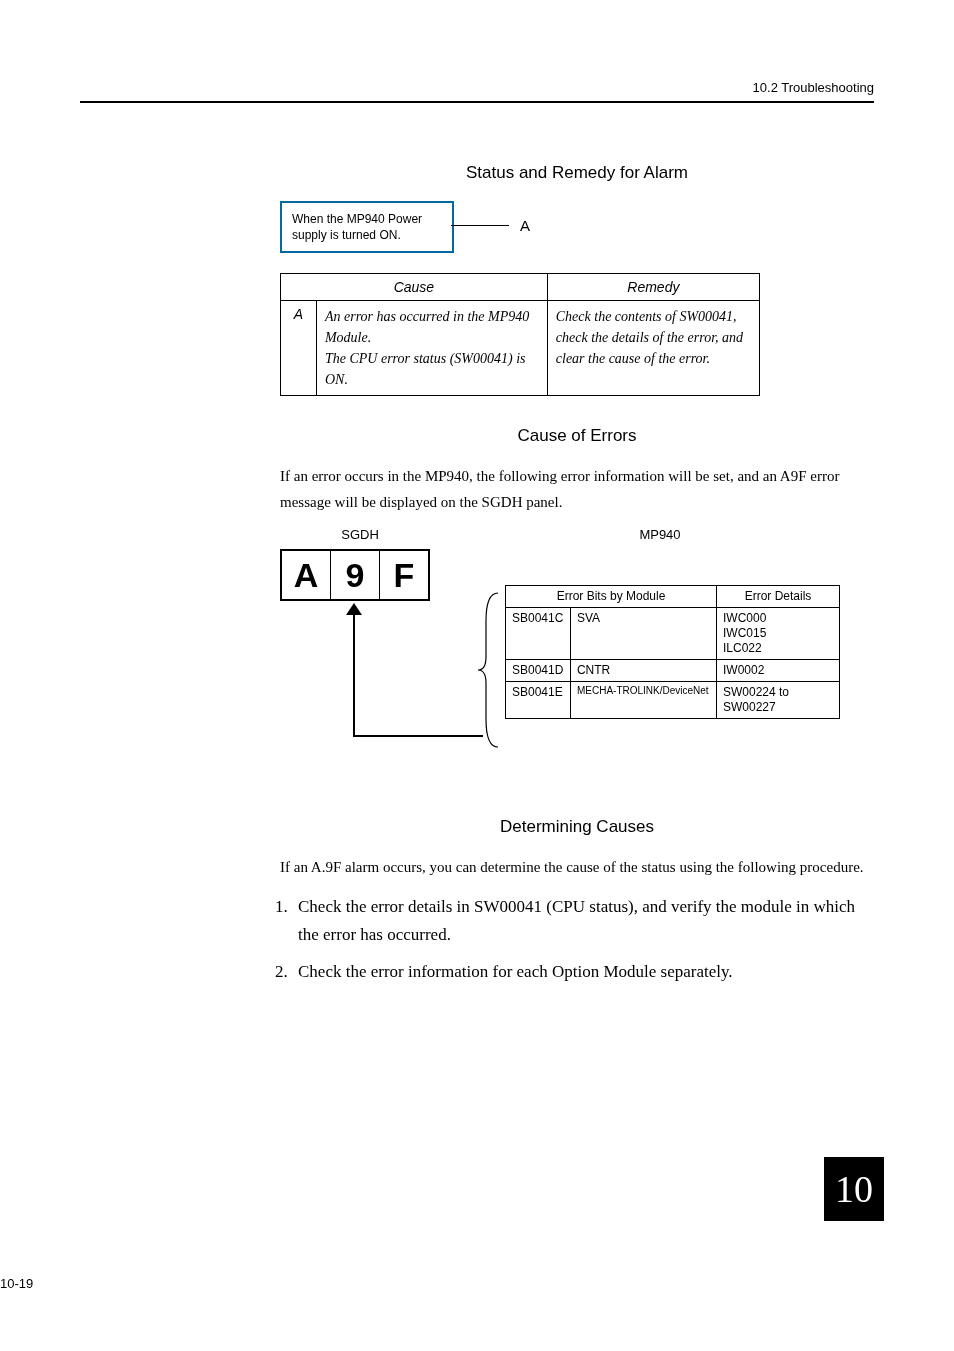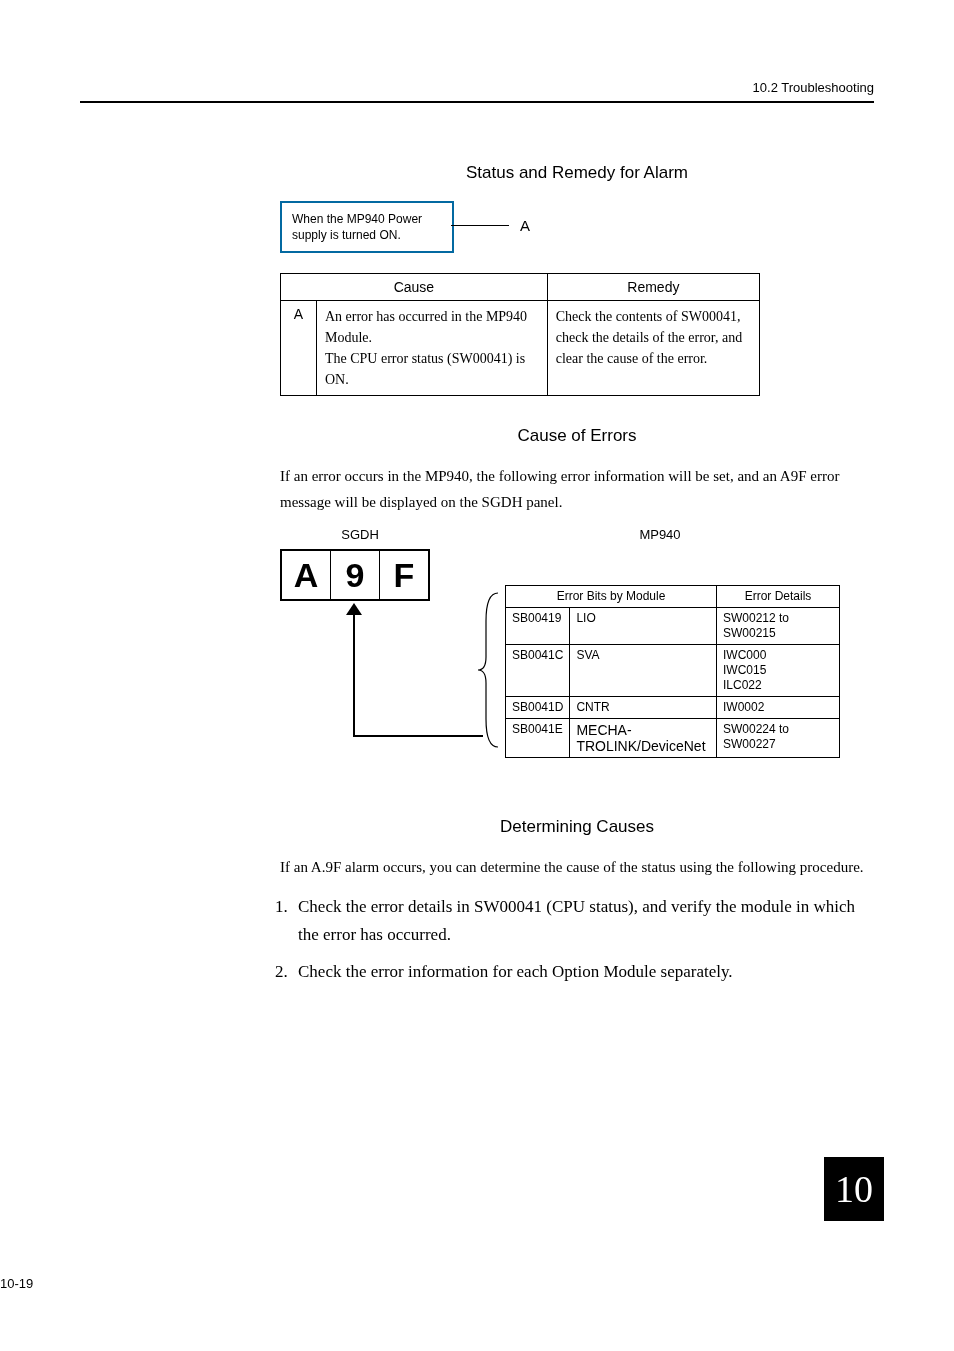--- a/index.html
+++ b/index.html
@@ -65,21 +65,21 @@
   .diag1 .letter {
     position: absolute; left: 240px; top: 16px;
     font-family: Arial, Helvetica, sans-serif; font-size: 15px;
   }
 
   
   table.cr {
     border-collapse: collapse; width: 480px; font-size: 14px;
   }
   table.cr th, table.cr td {
-    border: 1px solid #000; padding: 5px 8px; vertical-align: top;
+    border: 1px solid #000; padding: 5px 8px; vertical-align: top; font-style: italic;
   }
   table.cr th {
     font-family: Arial, Helvetica, sans-serif; font-weight: normal; text-align: center;
   }
   table.cr td.serif { font-family: "Times New Roman", serif; line-height: 1.5; }
   table.cr td.sans  { font-family: Arial, Helvetica, sans-serif; text-align: center; }
 
   
   .diag2 { position: relative; height: 260px; margin-top: 10px; width: 580px; }
   .sgdh-label, .mp-label {
@@ -222,39 +222,34 @@
         <path d="M22 2 Q10 2 10 30 L10 66 Q10 79 2 79 Q10 79 10 92 L10 128 Q10 156 22 156" fill="none" stroke="#000" stroke-width="1.2"></path>
       </svg>
 
       <table class="mp">
         <tbody>
             <tr>
           <th colspan="2">Error Bits by Module</th>
           <th style="width:110px">Error Details</th>
         </tr>
         <tr>
-          <td>SB00419</td>
-          <td>LIO</td>
-          <td>SW00212 to SW00215</td>
-        </tr>
-        <tr>
           <td>SB0041C</td>
           <td>SVA</td>
           <td style="white-space:pre-line">IWC000
 IWC015
 ILC022</td>
         </tr>
         <tr>
           <td>SB0041D</td>
           <td>CNTR</td>
           <td>IW0002</td>
         </tr>
         <tr>
           <td>SB0041E</td>
-          <td style="font-size:14px;line-height:1.15">MECHA-TROLINK/DeviceNet</td>
+          <td style="font-size:10px;line-height:1.15">MECHA-TROLINK/DeviceNet</td>
           <td>SW00224 to SW00227</td>
         </tr>
       </tbody>
         </table>
     </div>
 
     <div class="section-heading">Determining Causes</div>
     <div class="body-text">If an A.9F alarm occurs, you can determine the cause of the status using the following procedure.</div>
     <ol class="procedure">
       <li>Check the error details in SW00041 (CPU status), and verify the module in which the error has occurred.</li>

